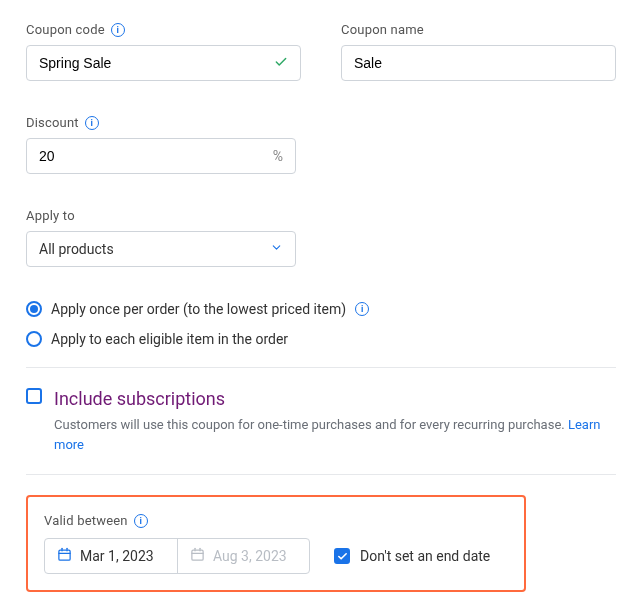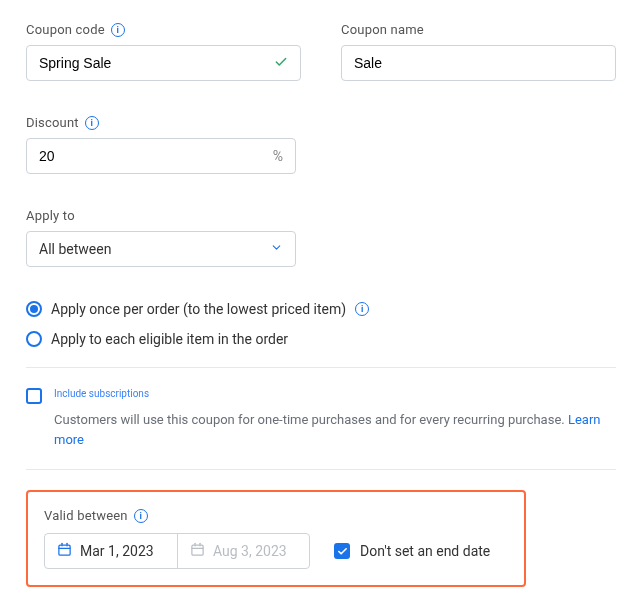--- a/index.html
+++ b/index.html
@@ -83,21 +83,21 @@
   .divider { border: none; border-top: 1px solid #e6e8eb; margin: 20px 0; }
 
   .check-row { display: flex; align-items: flex-start; gap: 12px; }
   .checkbox {
     width: 16px; height: 16px; border: 2px solid #1a73e8; border-radius: 3px;
     display: inline-flex; align-items: center; justify-content: center;
     flex-shrink: 0;
   }
   .checkbox.checked { background: #1a73e8; }
   .checkbox.checked svg { color: #fff; }
-  .check-label { font-size: 10px; color: #3b82f6; }
+  .check-label { font-size: 18px; color: #701a75; }
   .helper {
     font-size: 13px; color: #6a6f77;
     margin-top: 6px; margin-left: 28px;
     line-height: 1.5;
   }
   .helper a { color: #1a73e8; text-decoration: none; cursor: pointer; }
 
   .highlight-box {
     border: 2px solid #ff6a3d;
     border-radius: 4px;
@@ -160,21 +160,21 @@
       <input type="text" value="20" style="">
       <span class="suffix">%</span>
     </div>
   </div>
 
   <div class="section-gap">
     <div class="field-label">
       <span>Apply to</span>
     </div>
     <div class="select small-field">
-      <span>All between</span>
+      <span>All products</span>
       <span class="chevron">
         <svg width="13" height="13" viewBox="0 0 24 24" fill="none" stroke="currentColor" stroke-width="2" stroke-linecap="round" stroke-linejoin="round">
             <polyline points="6 9 12 15 18 9"></polyline>
           </svg>
       </span>
     </div>
   </div>
 
   <div class="section-gap">
     <div class="radio-row">

